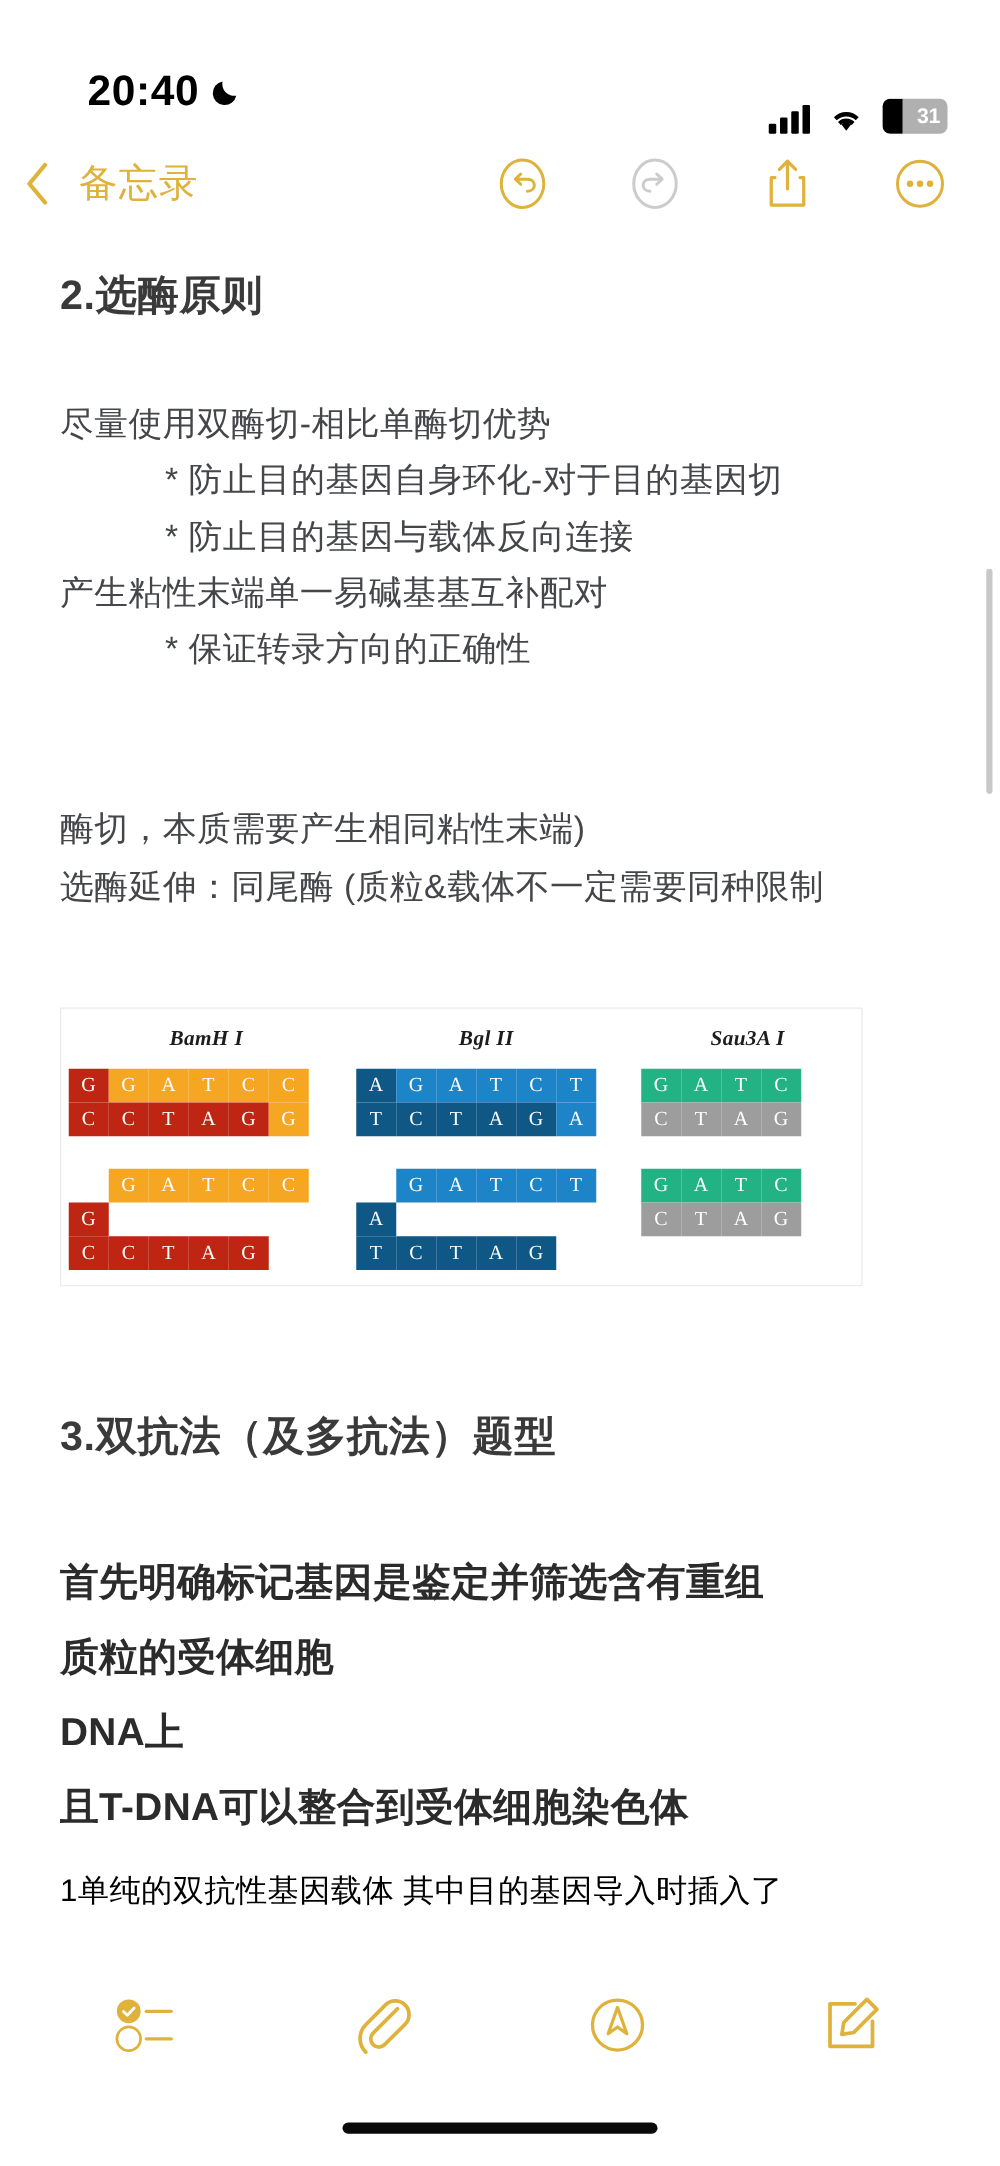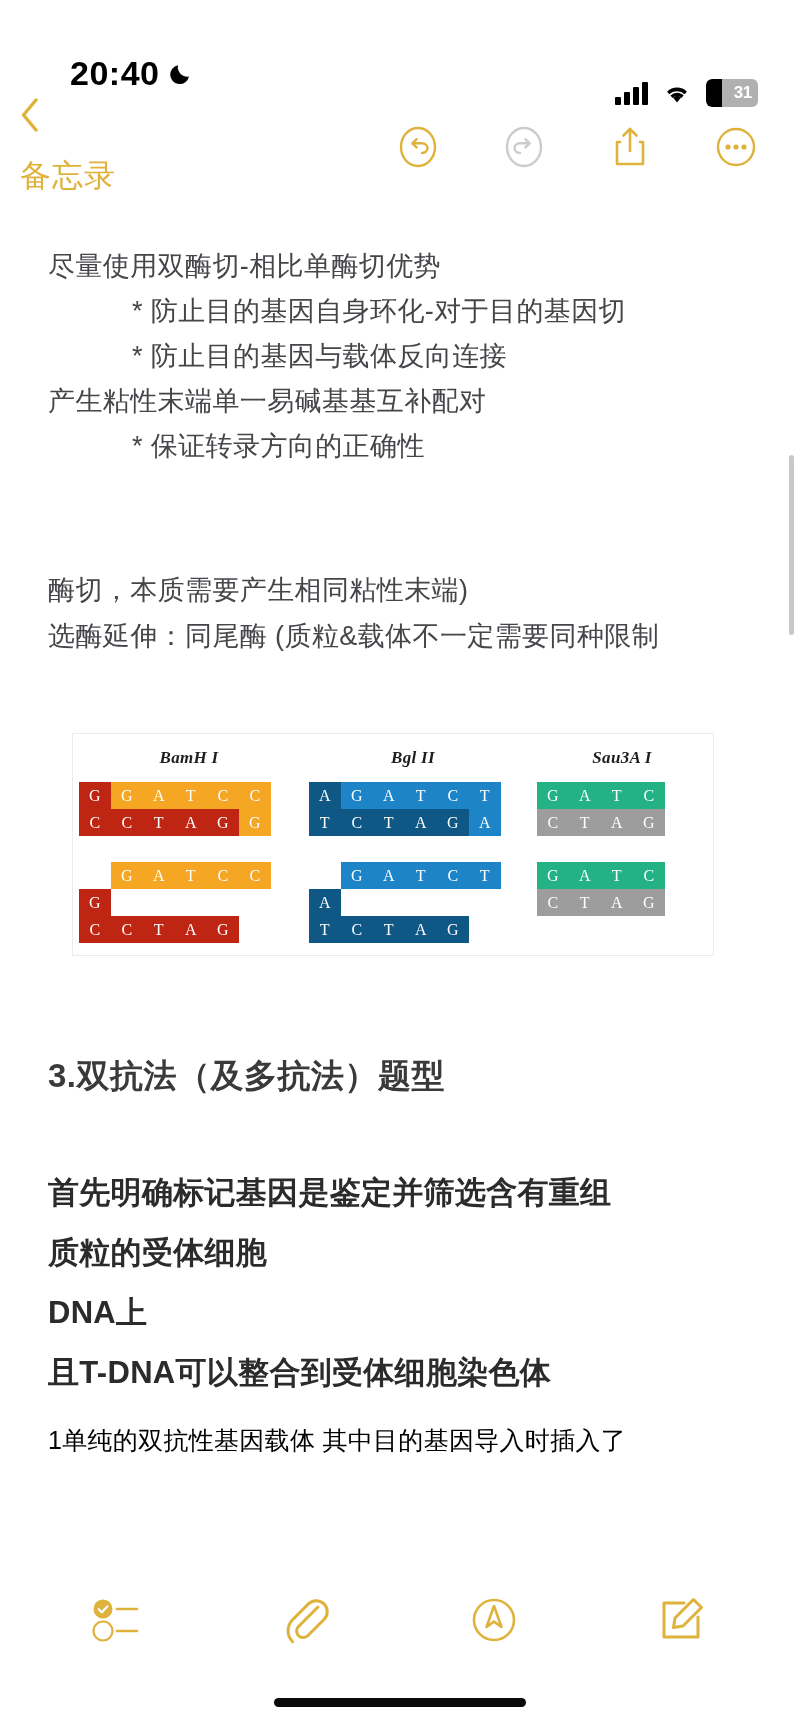--- a/index.html
+++ b/index.html
@@ -23,21 +23,21 @@
     padding: 38px 42px 0 70px;
   }
   .sb-left { display: flex; align-items: center; gap: 10px; }
   .sb-time {
     font-size: 34px; font-weight: bold; color: #000;
     letter-spacing: 0.5px;
     font-family: "Liberation Sans", sans-serif;
   }
   .moon-icon { width: 26px; height: 26px; position: relative; display:inline-block; }
   .moon-icon svg { display:block; }
-  .sb-right { display: flex; align-items: center; gap: 14px; margin-top: 40px; }
+  .sb-right { display: flex; align-items: flex-end; gap: 14px; margin-top: 40px; }
   .signal { display: flex; align-items: flex-end; gap: 3px; height: 24px; }
   .signal i { display:block; width: 6px; background:#000; border-radius:1px; }
   .signal i:nth-child(1){ height: 8px; }
   .signal i:nth-child(2){ height: 13px; }
   .signal i:nth-child(3){ height: 18px; }
   .signal i:nth-child(4){ height: 23px; }
   .wifi { width: 30px; height: 23px; }
   .battery {
     position: relative; width: 52px; height: 28px;
     background: #b0b0b0; border-radius: 6px;
@@ -54,22 +54,22 @@
     padding-right: 6px; letter-spacing: -0.3px;
   }
 
   
   .navbar {
     position: absolute; top: 108px; left: 0; right: 0;
     height: 78px;
     display: flex; align-items: center;
   }
   .nav-back {
-    display: flex; gap: 23px;
-    padding-left: 20px; color: #dfb23c; flex-direction: column;
+    display: flex; align-items: center; gap: 23px;
+    padding-left: 20px; color: #dfb23c;
   }
   .chev-left { width: 20px; height: 34px; }
   .nav-title {
     font-size: 31px; color: #dfb23c; letter-spacing: 1px;
   }
   .nav-actions {
     margin-left: auto; display: flex; align-items: center;
     gap: 58px; padding-right: 40px;
   }
   .nav-btn { width: 48px; height: 48px; display:flex; align-items:center; justify-content:center; }
@@ -94,21 +94,20 @@
   .indent { padding-left: 84px; }
   .para { font-size: 27px; color: #45464a; line-height: 46px; letter-spacing: 0.4px; }
 
   
   .figure {
     background: #fff;
     border: 1px solid #eceaea;
     margin-top: 16px;
     width: 642px;
     padding: 10px 0 12px 0;
-    margin-left: 24px;
   }
   .fig-row {
     display: flex;
     align-items: flex-start;
     justify-content: space-between;
     padding: 0 6px;
   }
   .fig-col { position: relative; }
   .col-bam { width: 210px; }
   .col-bgl { width: 208px; }
@@ -251,20 +250,21 @@
           <circle cx="15" cy="23" r="2.6" fill="#dfb23c"></circle>
           <circle cx="23" cy="23" r="2.6" fill="#dfb23c"></circle>
           <circle cx="31" cy="23" r="2.6" fill="#dfb23c"></circle>
         </svg>
       </span>
     </div>
   </div>
 
   <div class="content">
 
+    <div class="h-title">2.选酶原则</div>
 
     <div class="spacer-lg"></div>
 
     <div class="body-text">尽量使用双酶切-相比单酶切优势</div>
     <div class="body-text indent">* 防止目的基因自身环化-对于目的基因切</div>
     <div class="body-text indent">* 防止目的基因与载体反向连接</div>
     <div class="body-text">产生粘性末端单一易碱基基互补配对</div>
     <div class="body-text indent">* 保证转录方向的正确性</div>
 
     <div class="spacer-lg"></div>

